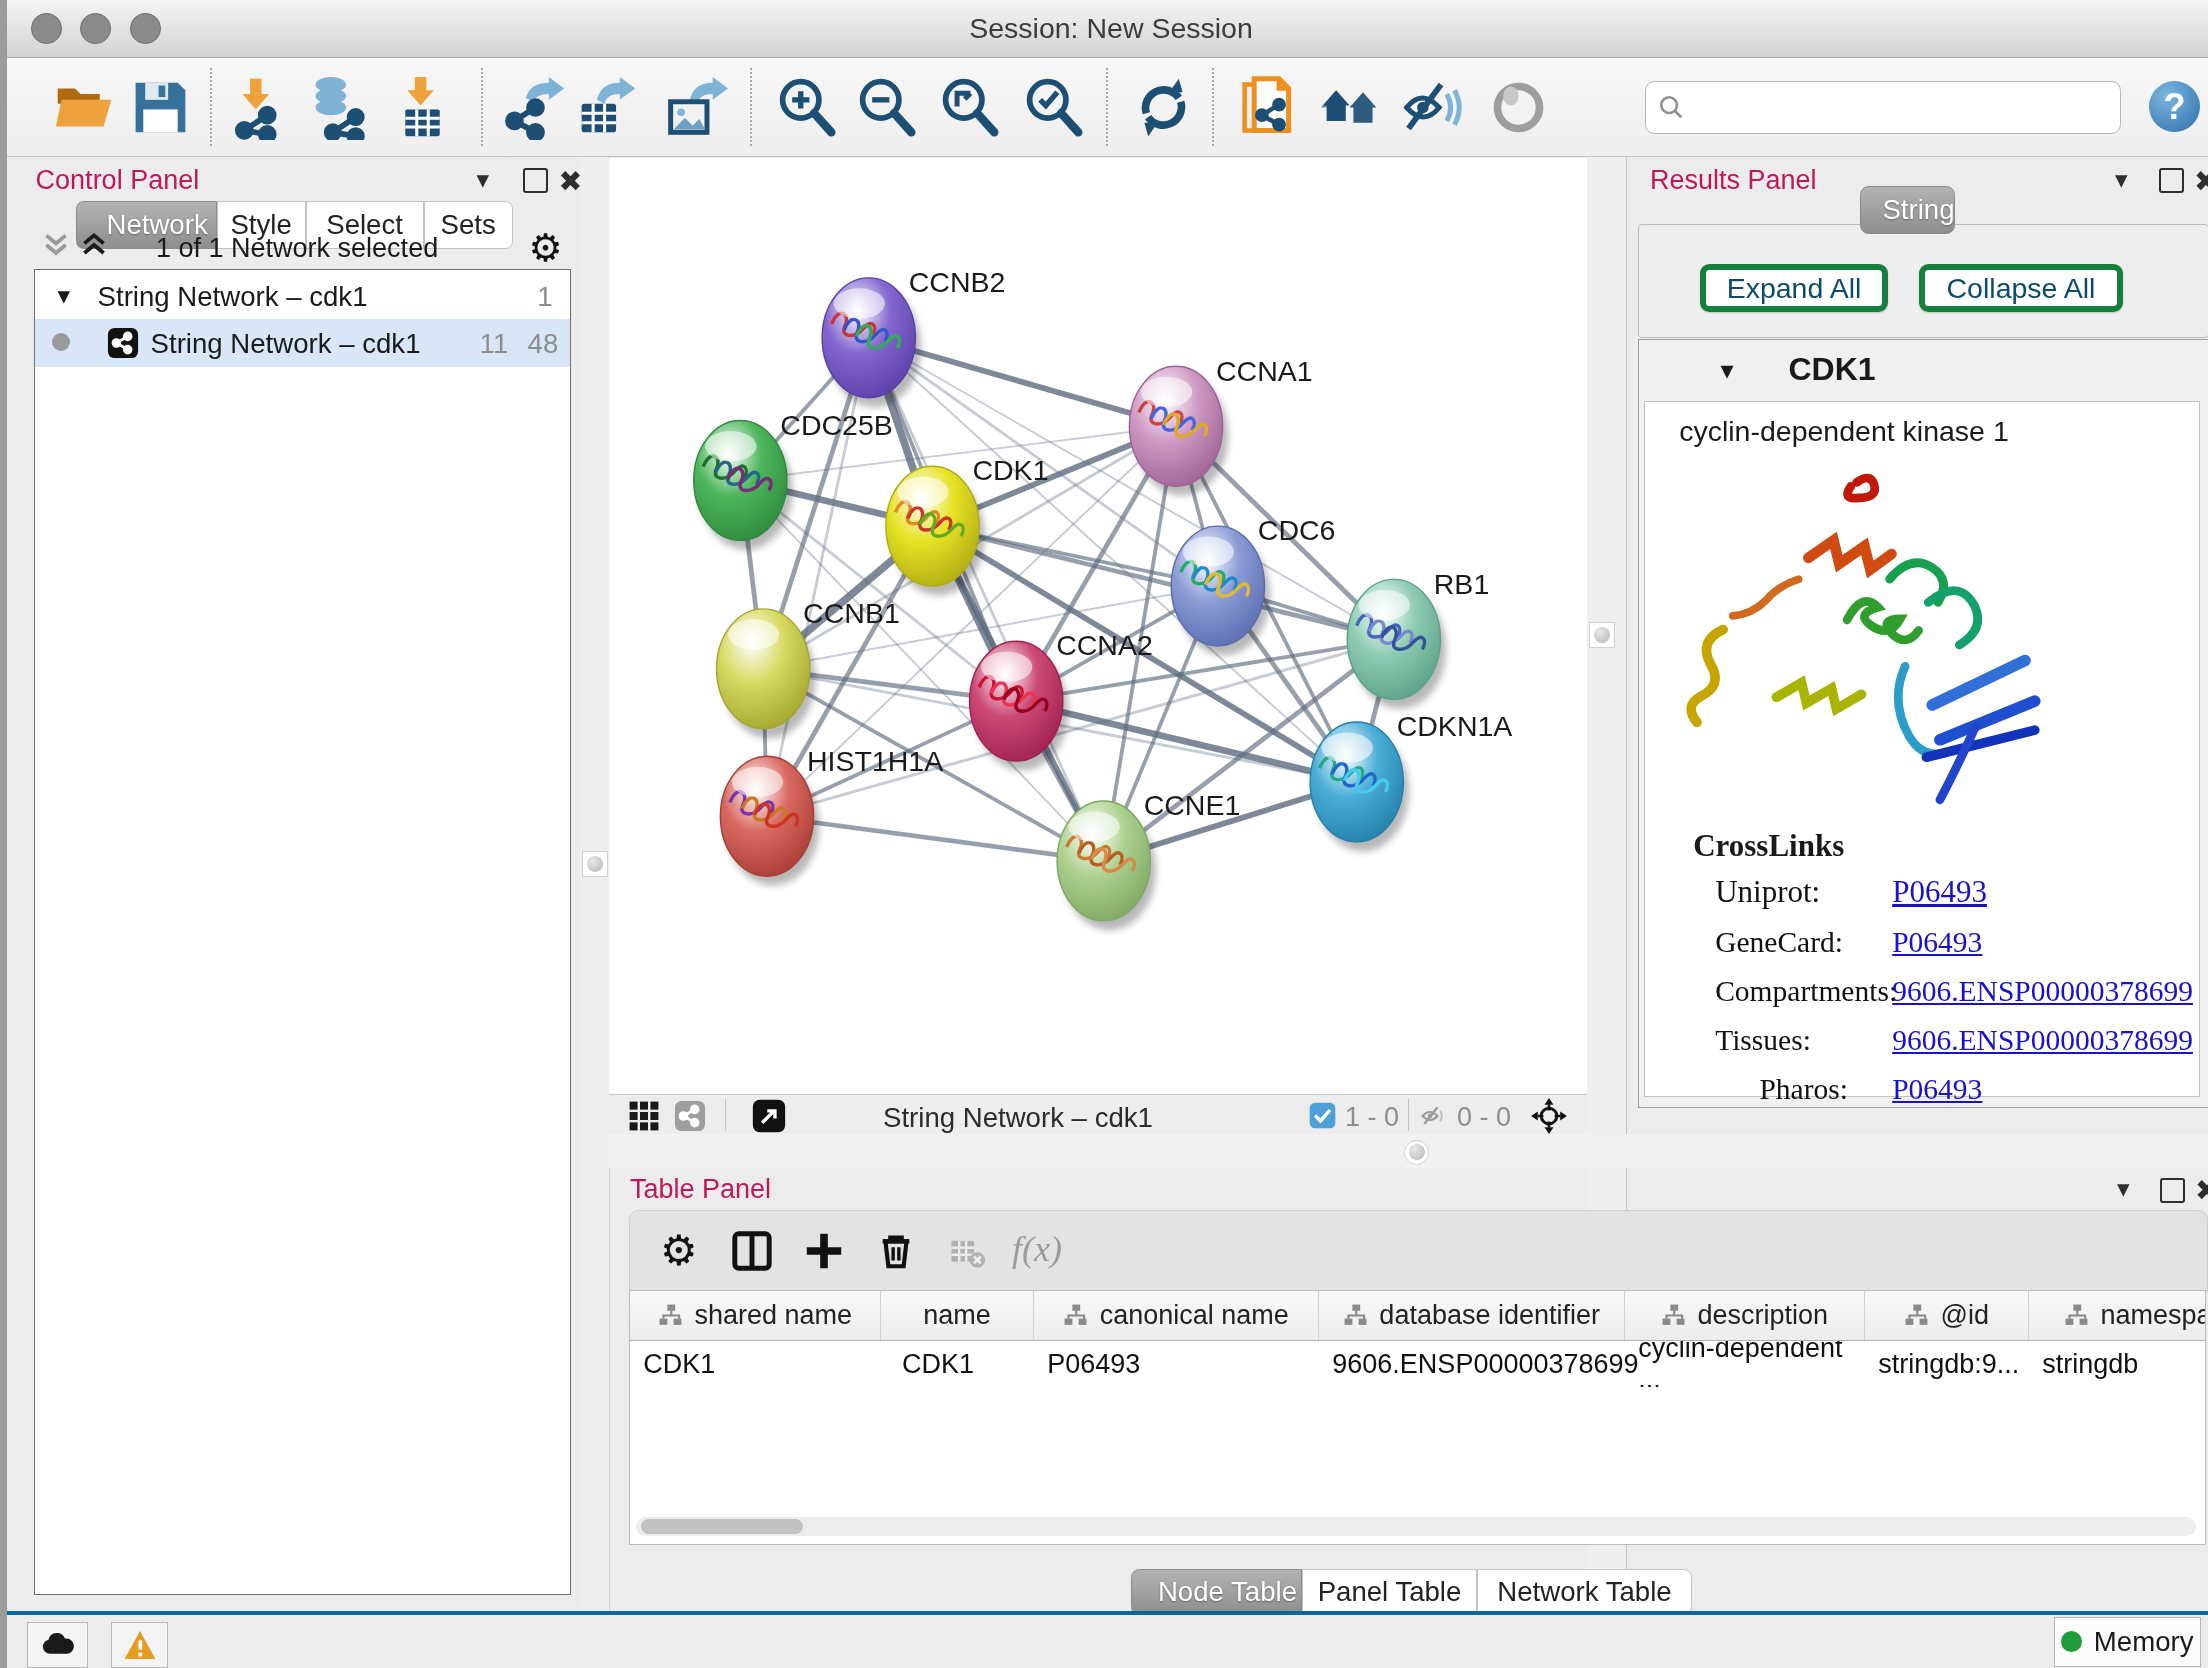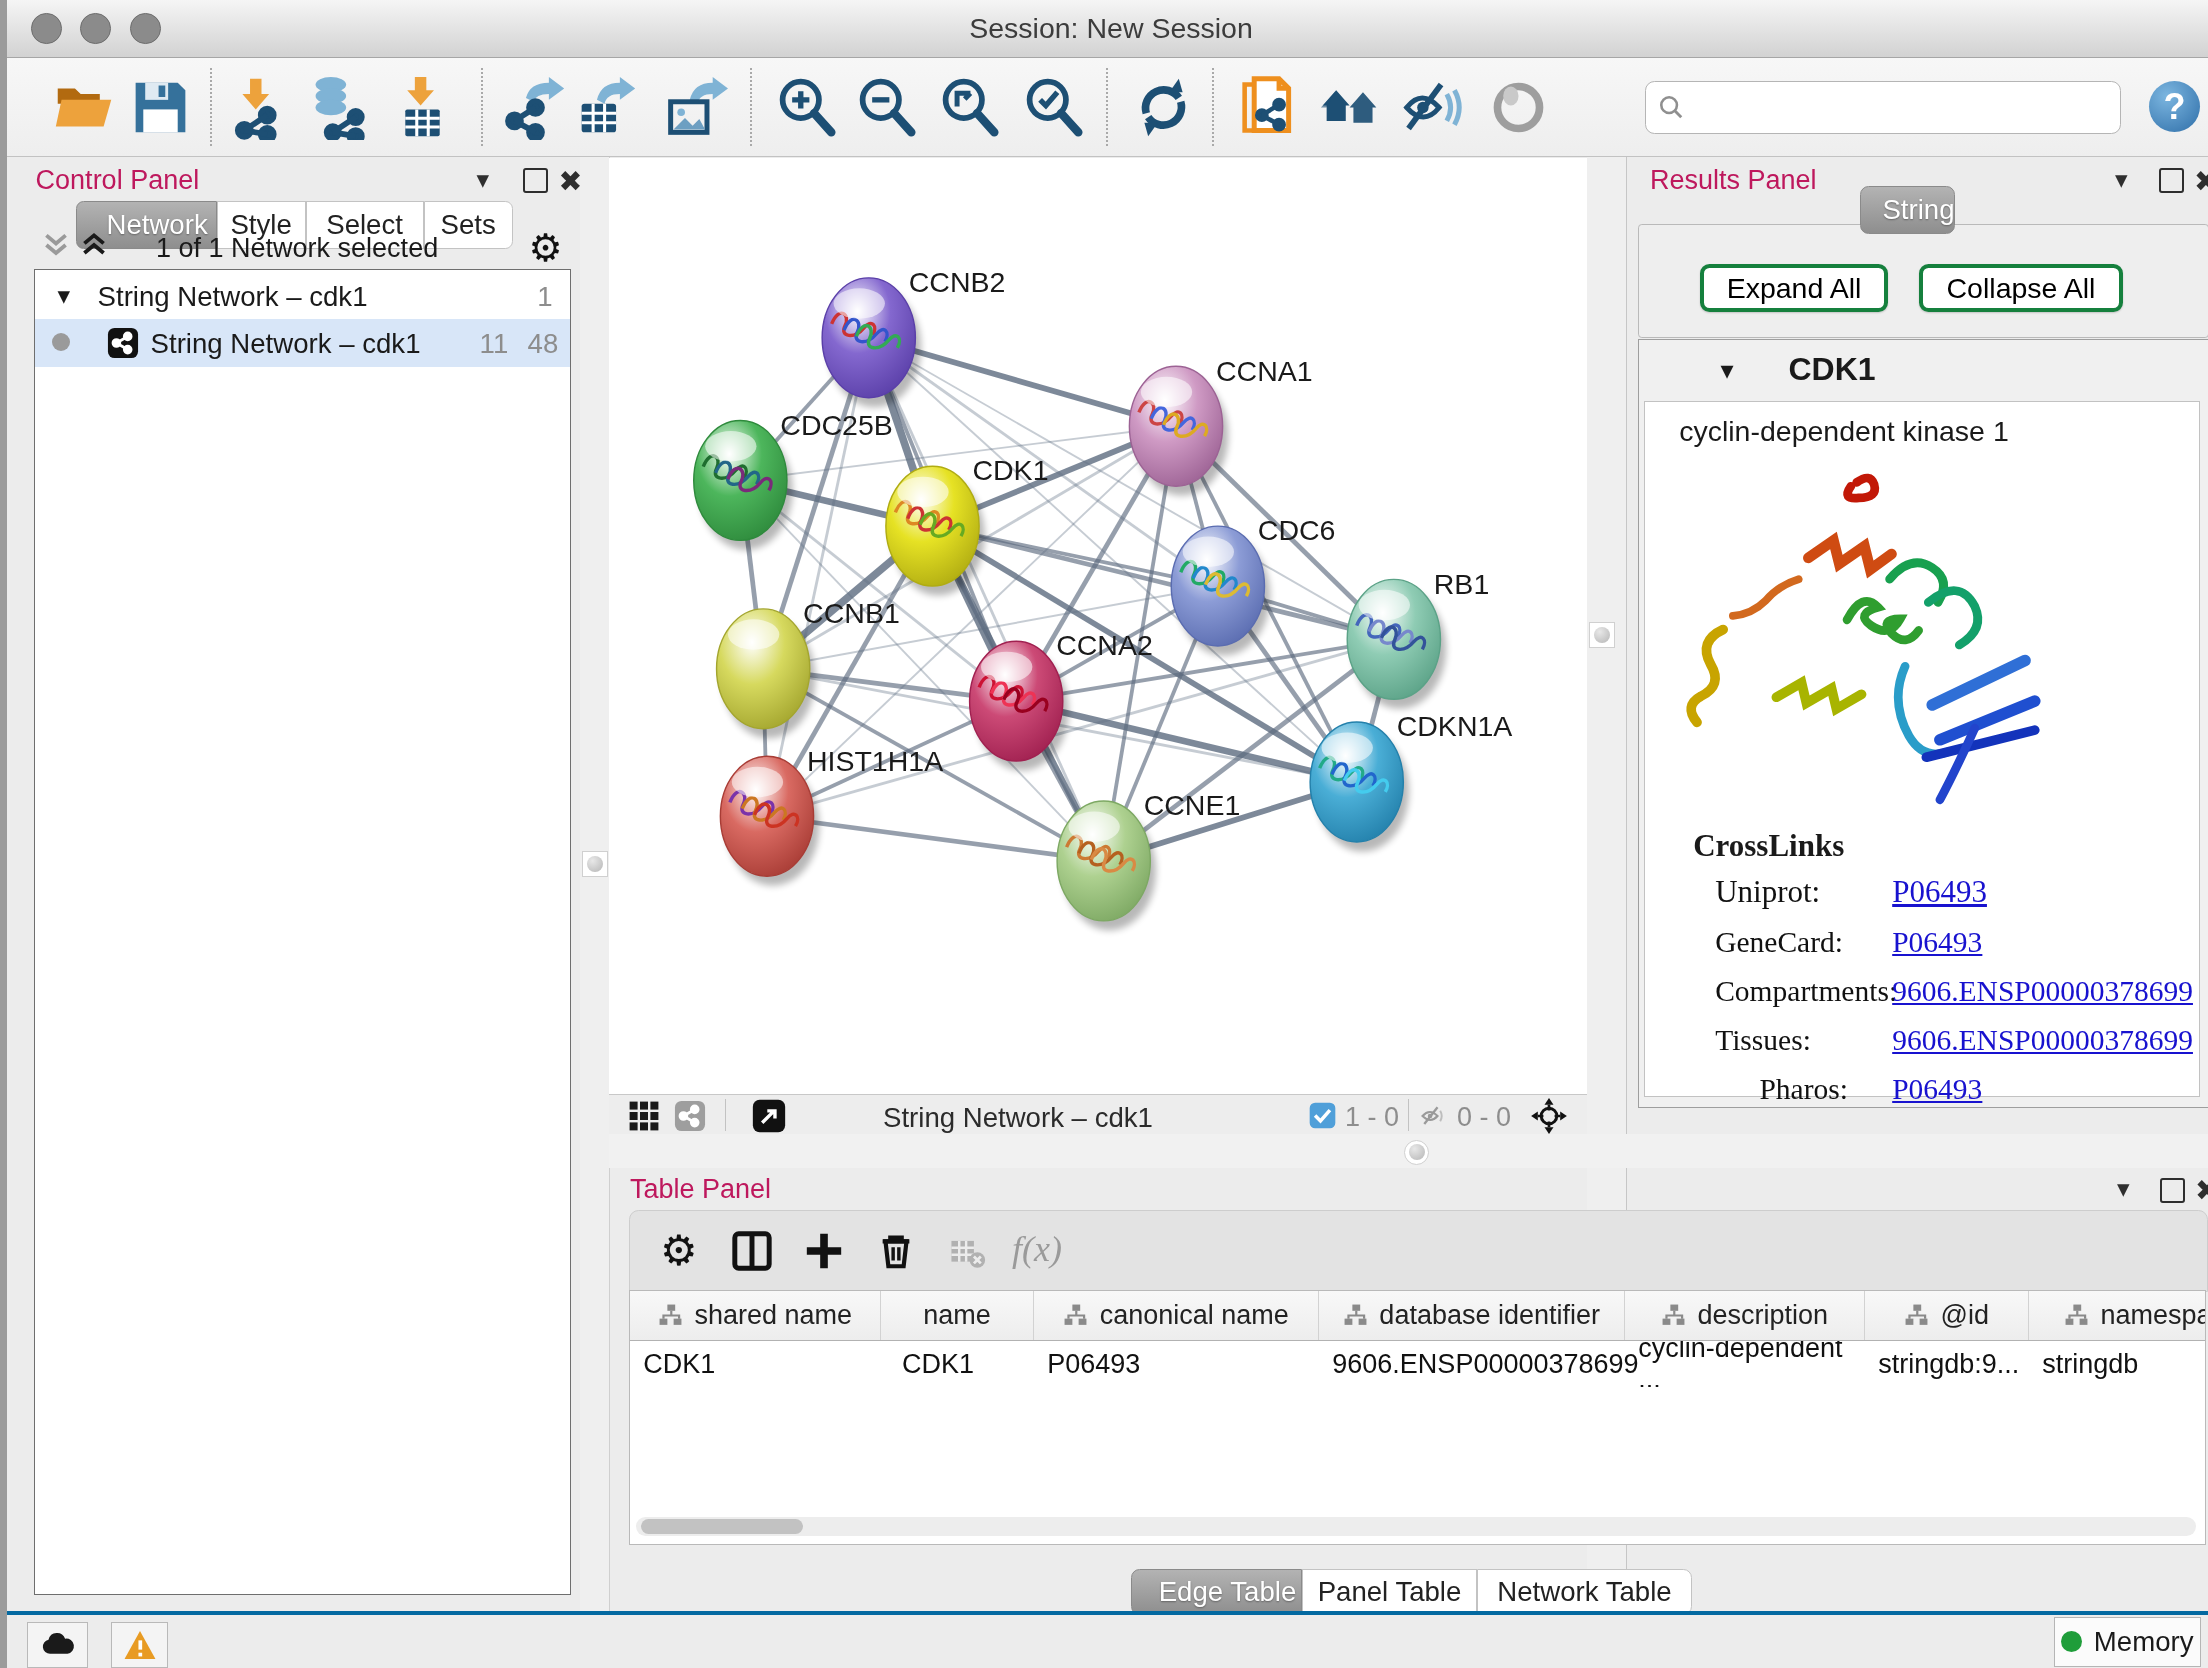--- a/index.html
+++ b/index.html
@@ -14,21 +14,21 @@
   #toolbar{left:0;top:58px;width:2208px;height:98px;background:linear-gradient(#f7f7f7,#eeeeee);border-bottom:1px solid #c2c2c2;}
   .tbsep{top:9.5px;height:78px;width:0;border-left:2.9px dotted #a9a9a9;}
   .tbicon{top:17px;width:65px;height:65px;}
   
   .panel-title{font-size:27px;color:#be185d;}
   .panel-ctl{font-size:25px;color:#2e2e2e;font-weight:bold;}
   .sq{display:inline-block;width:21px;height:21px;border:2.9px solid #2e2e2e;border-radius:2.9px;}
   .tab{box-sizing:border-box;border:1px solid #c3c3c3;background:#ffffff;color:#222;
        font-size:27.6px;text-align:center;display:flex;align-items:center;justify-content:center;}
   .tab.sel{background:linear-gradient(#b3b3b3,#8e8e8e);color:#fff;text-shadow:0 1px 1.9px rgba(0,0,0,.35);border-color:#8a8a8a;padding-left:22px;}
-  .btn{box-sizing:border-box;background:#fff;border:4px solid #15803d;border-radius:9.5px;font-size:28.5px;color:#000000;
+  .btn{box-sizing:border-box;background:#fff;border:6px solid #15803d;border-radius:9.5px;font-size:28.5px;color:#0c4a6e;
        display:flex;align-items:center;justify-content:center;box-shadow:0 1px 1.9px rgba(0,0,0,.18);}
   .gear{font-size:38px;color:#111;line-height:1;}
   .graytxt{color:#8d8d8d;}
   .serif{font-family:"Liberation Serif","DejaVu Serif",serif;}
   a.xlink{color:#1812cf;text-decoration:underline;}
   
   #tblheader{display:flex;background:linear-gradient(#f8f8f8,#ededed);border-bottom:1.9px solid #b2b2b2;height:49px;overflow:hidden;}
   .thcell{box-sizing:border-box;border-right:1px solid #d2d2d2;display:flex;align-items:center;justify-content:center;gap:11.4px;
           font-size:27px;color:#222;flex:none;}
   #tblrow{display:flex;height:46px;overflow:hidden;}
@@ -738,21 +738,21 @@
           <div class="tdcell" style="width: 240px;">cyclin-dependent ...</div>
           <div class="tdcell" style="width: 164px;">stringdb:9...</div>
           <div class="tdcell" style="width: 247px;">stringdb</div>
         </div>
       <div class="abs" style="left:5.7px;bottom:7.6px;width:1560px;height:19px;background:#ededed;border-radius:9.5px">
         <div class="abs" style="left:5.7px;top:1.9px;width:162px;height:15px;background:#c2c2c2;border-radius:7.6px"></div>
       </div>
     </div>
 
     <div class="abs tab sel" style="left:522px;top:401px;width:171px;height:46px;border-radius:8.6px 0 0 8.6px">
-        <span>Edge Table</span>
+        <span>Node Table</span>
       </div>
     <div class="abs tab" style="left:693px;top:401px;width:175px;height:46px">
         <span>Panel Table</span>
       </div>
     <div class="abs tab" style="left:868px;top:401px;width:215px;height:46px;border-radius:0 8.6px 8.6px 0">
         <span>Network Table</span>
       </div>
   </div>
 
   <div class="abs" style="left:0;top:1611px;width:2208px;height:57px;background:#ececec;border-top:4px solid #0369a1">

